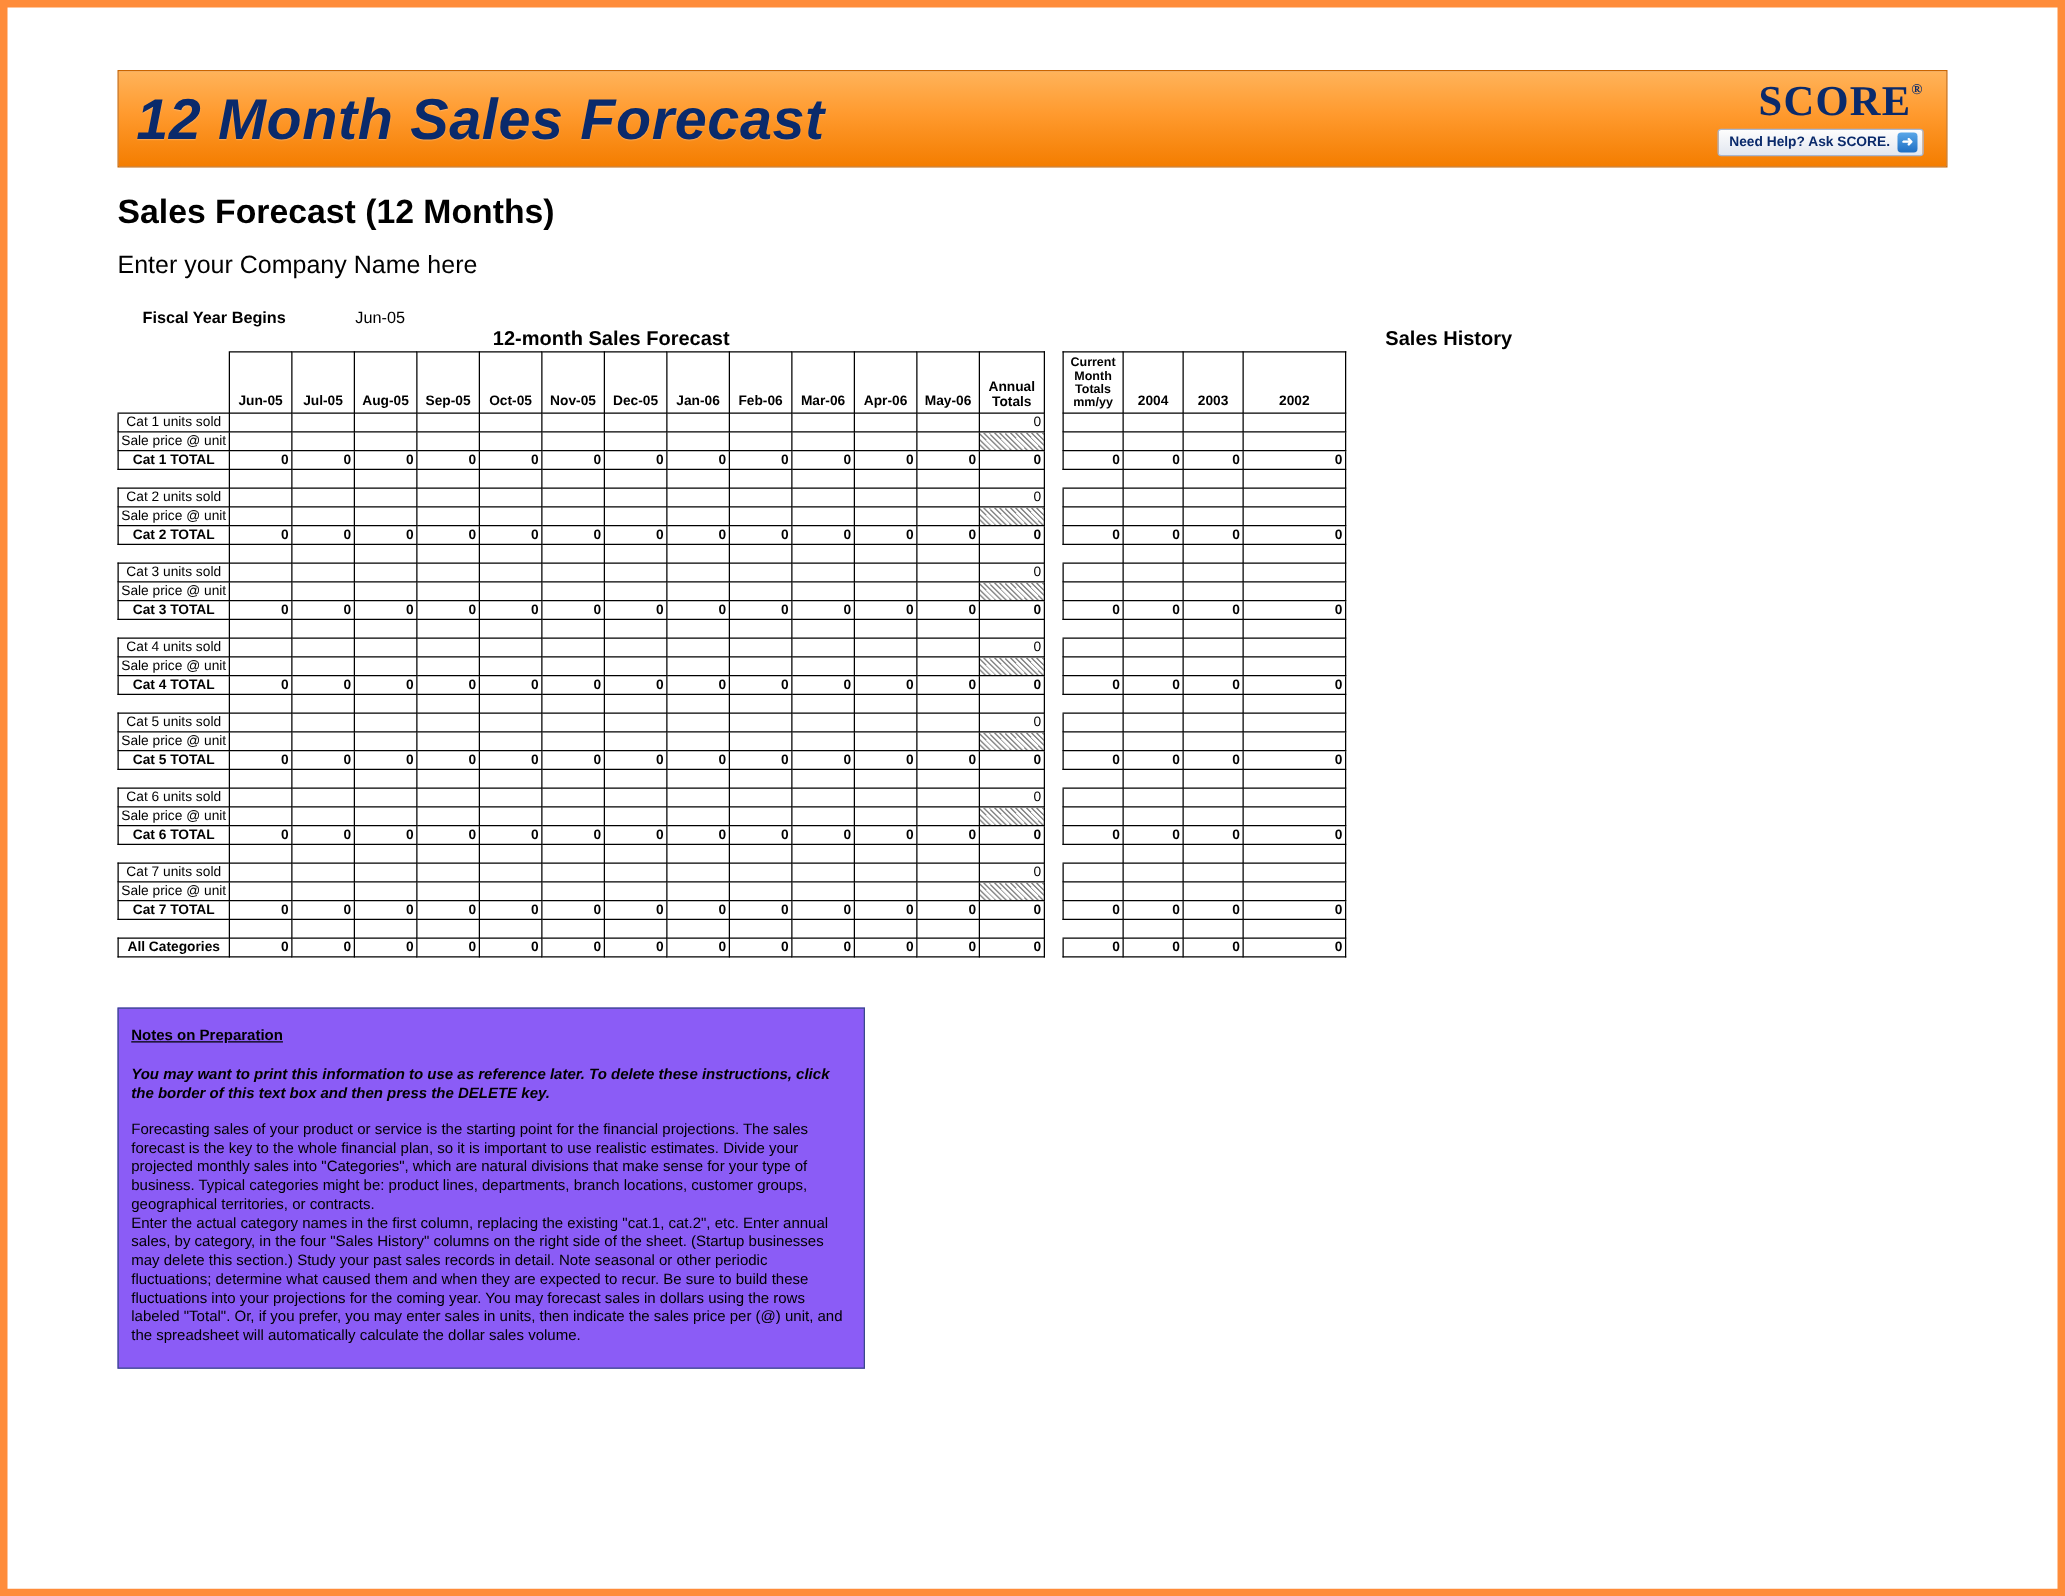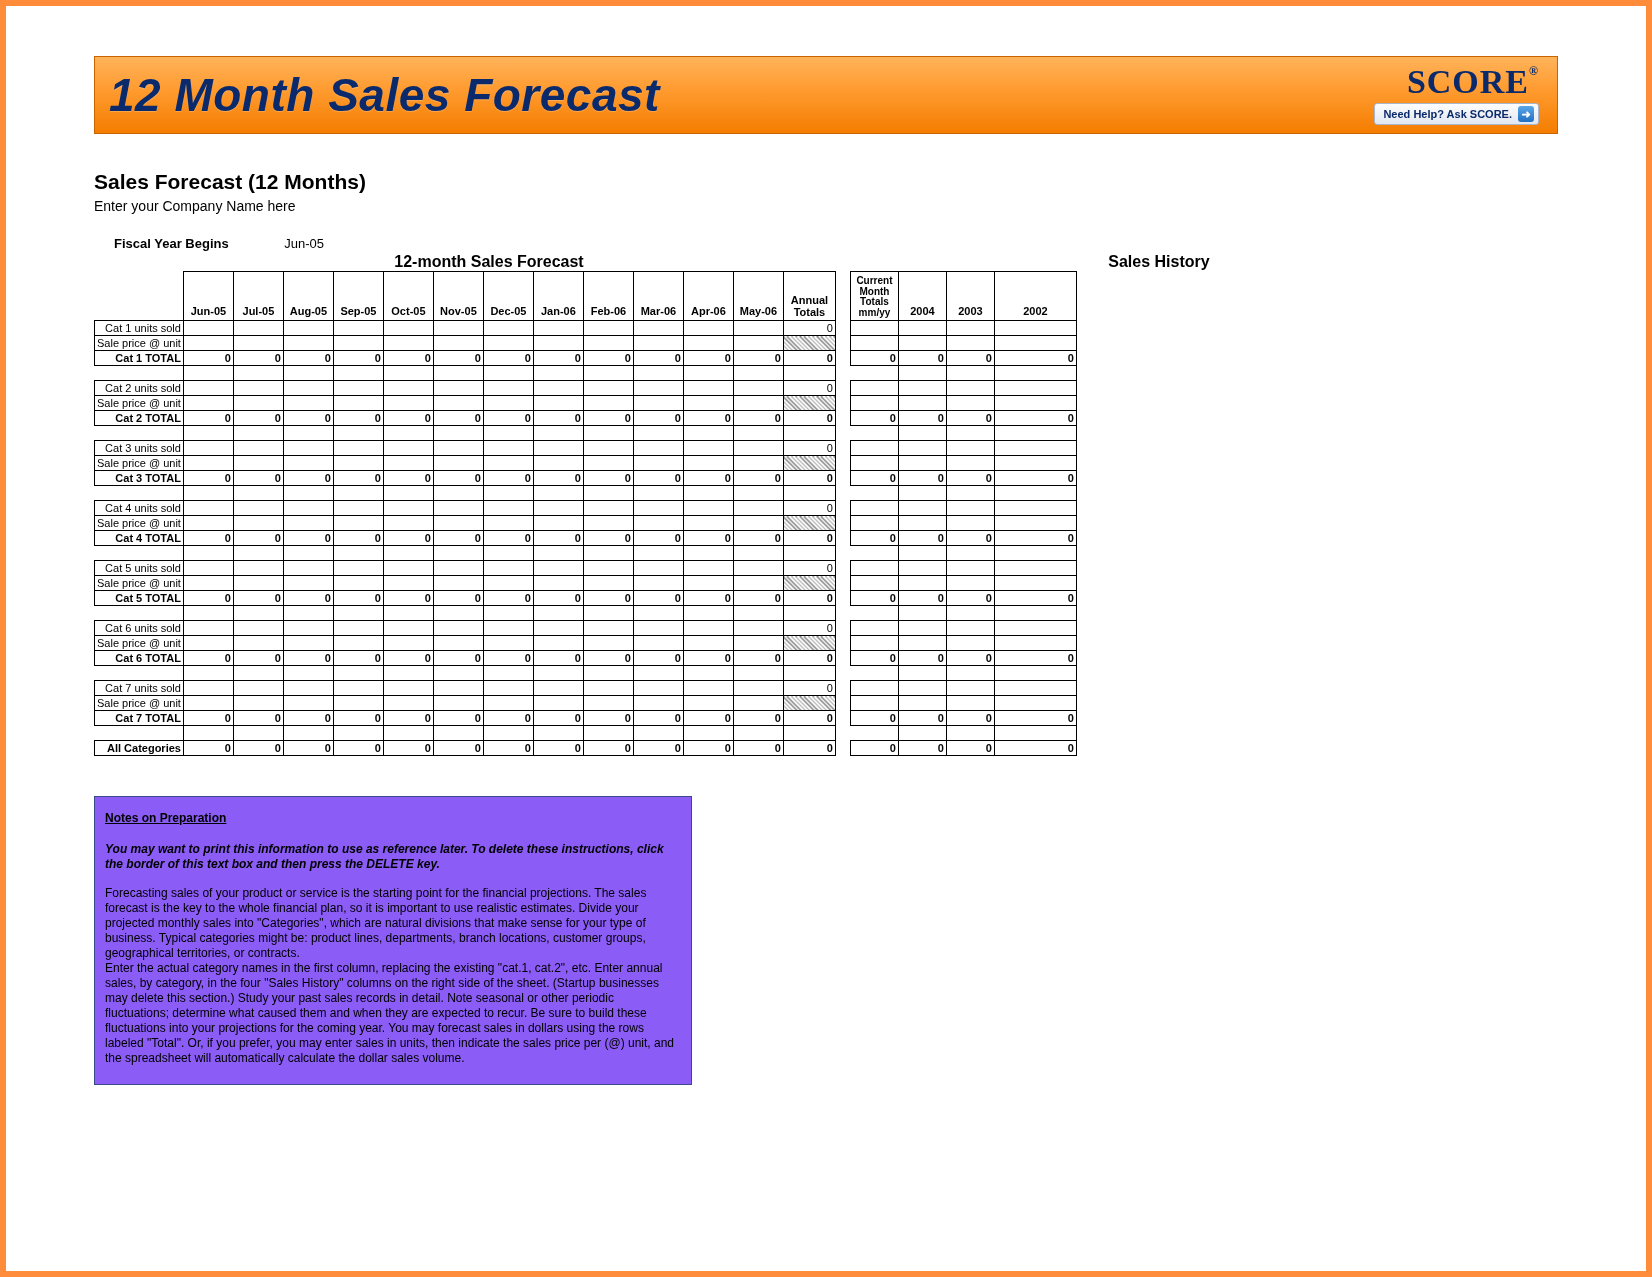--- a/index.html
+++ b/index.html
@@ -76,27 +76,27 @@
     border-radius: 3px;
     color: #fff;
     display: flex;
     align-items: center;
     justify-content: center;
     font-size: 11px;
     line-height: 1;
   }
   
   .title-row {
-    margin-top: 36px;
-    font-size: 21px;
+    margin-top: 20px;
+    font-size: 27px;
     font-weight: bold;
   }
   .company-row {
-    margin-top: 4px;
-    font-size: 14px;
+    margin-top: 16px;
+    font-size: 20px;
   }
   .fiscal-row {
     margin-top: 22px;
     font-size: 13px;
     font-weight: bold;
     margin-left: 20px;
   }
   .fiscal-val {
     font-weight: normal;
     margin-left: 52px;
@@ -132,21 +132,21 @@
     overflow: hidden;
     white-space: nowrap;
   }
   table.sheet th {
     font-weight: bold;
     text-align: center;
     vertical-align: bottom;
     height: 46px;
     padding-bottom: 2px;
   }
-  .row-label { text-align: right; }
+  .row-label { text-align: center; }
   .num { text-align: right; }
   .bold td { font-weight: bold; }
   .spacer td { border-left: 1px solid #000; border-right: 1px solid #000; border-top: none; border-bottom: none; height: 10px; }
   .spacer td:first-child { border-left: none; }
   .hatched {
     background-image: repeating-linear-gradient(45deg, #808080 0, #808080 1px, #fff 1px, #fff 3px);
   }
   col.labelcol { width: 70px; }
   col.mcol { width: 50px; }
   col.annualcol { width: 52px; }

